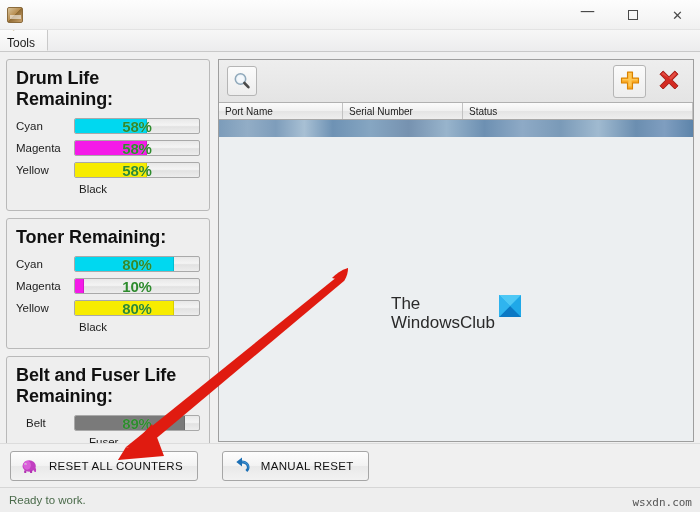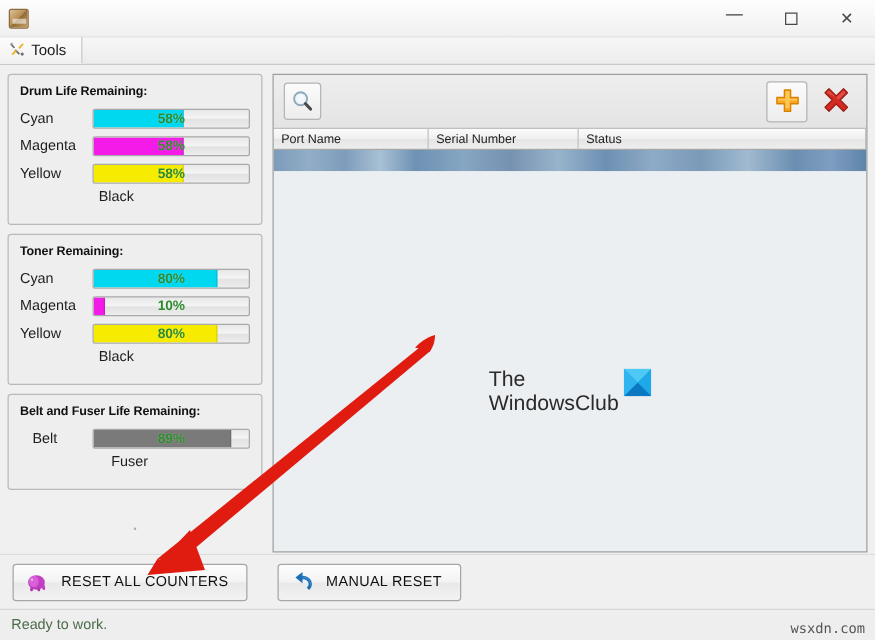--- a/index.html
+++ b/index.html
@@ -60,25 +60,26 @@
   .tabstrip {
     height: 22px;
     flex: 0 0 22px;
     background: linear-gradient(to bottom,#f7f7f7,#ececed);
     display: flex; align-items: flex-end;
     border-bottom: 1px solid #c9c9c9;
   }
   .tab {
     height: 22px;
     padding: 0 12px 0 7px;
-    display: flex; align-items: center; gap: 5px;
+    display: flex; align-items: flex-start; gap: 5px;
     font-size: 12px; color: #1a1a1a;
     background: linear-gradient(to bottom,#fcfcfc,#f2f2f2);
     border-right: 1px solid #c9c9c9;
     border-bottom: 1px solid #f2f2f2;
+    flex-direction: column;
   }
   .tab-icon { width: 13px; height: 13px; display:block; }
 
   
   .body {
     flex: 1 1 auto;
     position: relative;
     background: #f0f0f0;
     padding: 7px 6px 0 6px;
     display: flex;
@@ -94,21 +95,21 @@
     gap: 7px;
   }
   .groupbox {
     border: 1px solid #b9b9b9;
     border-radius: 3px;
     background: #eeeeee;
     padding: 8px 9px 9px 9px;
     position: relative;
   }
   .group-title {
-    font-size: 10px;
+    font-size: 18px;
     font-weight: bold;
     color: #111;
     margin-bottom: 7px;
     letter-spacing: -0.1px;
   }
   .meter-row {
     display: flex; align-items: center;
     height: 18px;
     margin-bottom: 4px;
   }
@@ -127,21 +128,21 @@
     background: linear-gradient(to bottom,#e8e8e8 0%,#f4f4f4 45%,#e2e2e2 55%,#ededed 100%);
     overflow: hidden;
   }
   .meter-fill {
     position: absolute; left: 0; top: 0; bottom: 0;
     border-right: 1px solid rgba(0,0,0,.12);
   }
   .meter-text {
     position: absolute; inset: 0;
     display: flex; align-items: center; justify-content: center;
-    font-size: 11px; font-weight: bold;
+    font-size: 15px; font-weight: bold;
     color: #2e8b2e;
     text-shadow: 0 0 1px rgba(255,255,255,.4);
     letter-spacing: -0.2px;
   }
 
   
   .right-col {
     flex: 1 1 auto;
     display: flex; flex-direction: column;
     border: 1px solid #9e9e9e;

